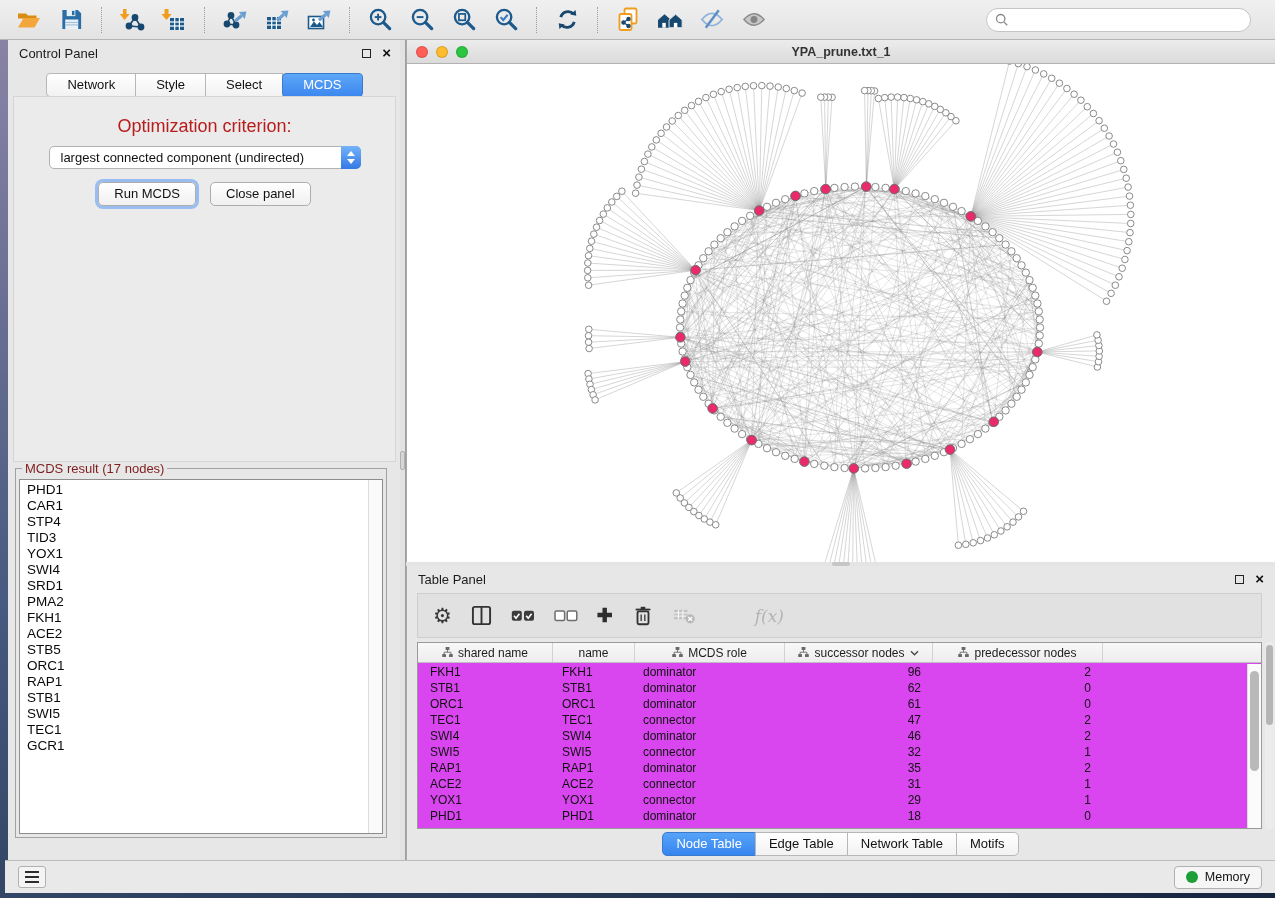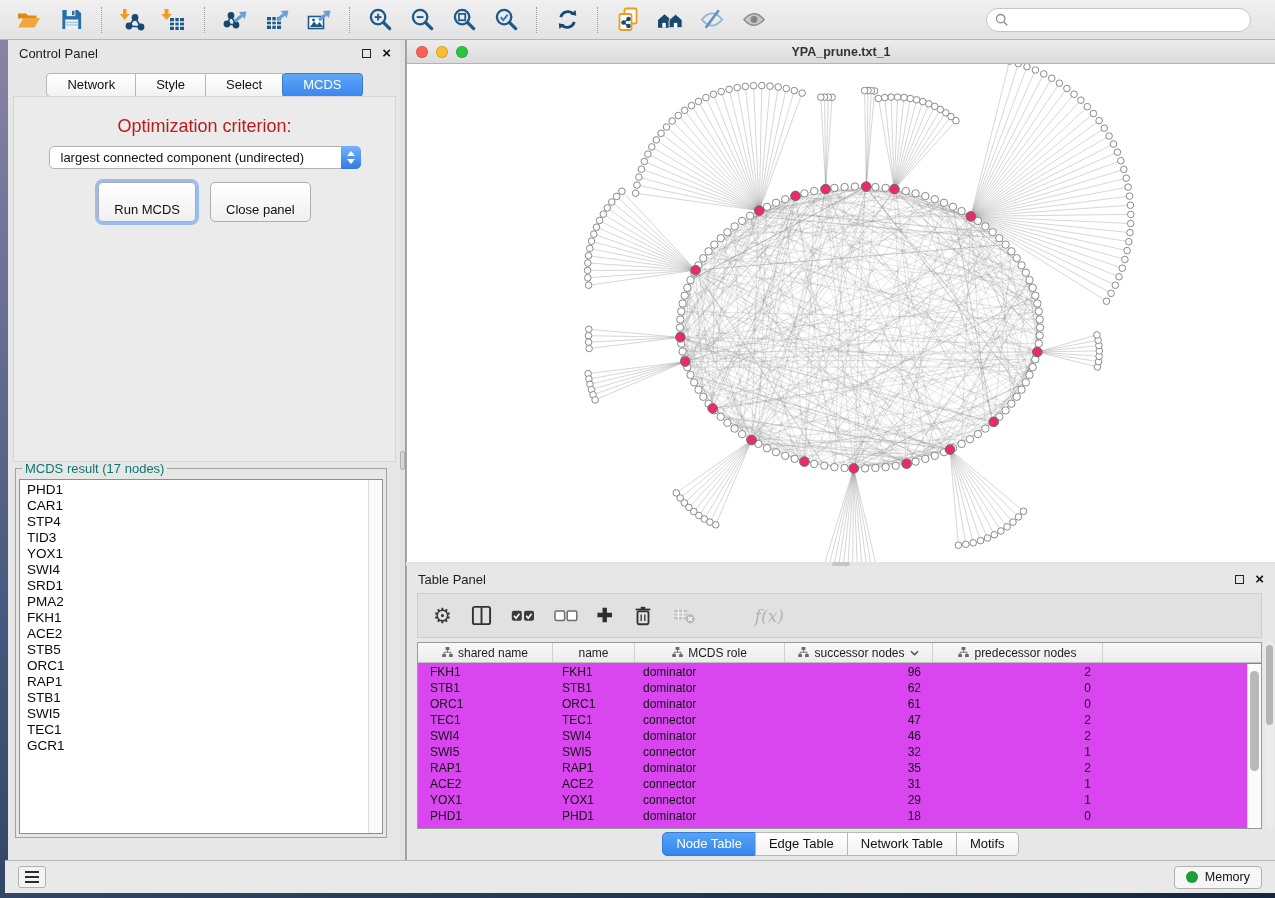--- a/index.html
+++ b/index.html
@@ -41,26 +41,26 @@
   .opt-label{margin-top:19px;text-align:center;font-size:18px;color:#b91c1c;}
   .dropdown{position:relative;margin:9px auto 0;width:312px;height:23px;background:#fff;
     border:1px solid #b2b2b2;border-radius:5px;display:flex;align-items:center;
     padding-left:11px;font-size:13px;color:#111;}
   .stepper{position:absolute;right:-1px;top:-1px;bottom:-1px;width:20px;border-radius:0 5px 5px 0;
     background:linear-gradient(#74b3fa,#3279e4);display:flex;flex-direction:column;
     align-items:center;justify-content:center;gap:3px;}
   .tri-up{width:0;height:0;border-left:4px solid transparent;border-right:4px solid transparent;border-bottom:5px solid #fff;}
   .tri-dn{width:0;height:0;border-left:4px solid transparent;border-right:4px solid transparent;border-top:5px solid #fff;}
   .btn-row{display:flex;justify-content:center;gap:14px;margin-top:13px;}
-  .mac-btn{font-size:13px;font-family:inherit;padding:19px 15px 4px;color:#111;
+  .mac-btn{font-size:13px;font-family:inherit;padding:3px 15px 4px;color:#111;
     background:linear-gradient(#ffffff,#f0f0f0);border:1px solid #adadad;border-radius:5px;}
   .mac-btn.focusring{box-shadow:0 0 0 3px rgba(98,158,245,.6);}
   .mcds-box{position:absolute;left:7px;width:372px;top:421px;height:377px;margin:0;padding:0;
     border:1px solid #a2a2a2;min-inline-size:0;}
-  .mcds-box legend{font-size:13px;color:#0f766e;margin-left:6px;padding:0 3px;}
+  .mcds-box legend{font-size:13px;color:#7f1d1d;margin-left:6px;padding:0 3px;}
   .mcds-wrap{position:absolute;left:3px;right:3px;top:3px;bottom:3px;background:#fff;
     border:1px solid #8d8d8d;overflow:hidden;}
   .mcds-list{position:absolute;left:0;top:2px;right:15px;bottom:0;padding-left:7px;
     font-size:13.5px;line-height:16px;color:#0a0a0a;}
   .mcds-scroll{position:absolute;right:0;top:0;bottom:0;width:14px;background:#fafafa;border-left:1px solid #dcdcdc;}
   
   #v-splitter{position:absolute;left:400px;top:40px;width:6px;height:820px;background:#e2e2e2;border-right:1px solid #9e9e9e;}
   #v-splitter .handle{position:absolute;left:0;top:411px;width:5px;height:19px;background:#d6d6d6;border:1px solid #b0b0b0;border-radius:2px;}
   #h-splitter{position:absolute;left:406px;top:562px;width:869px;height:4px;background:#e4e4e4;}
   #h-splitter .handle{position:absolute;left:50%;top:0;width:18px;height:4px;margin-left:-9px;background:#c6c6c6;border-radius:2px;}

